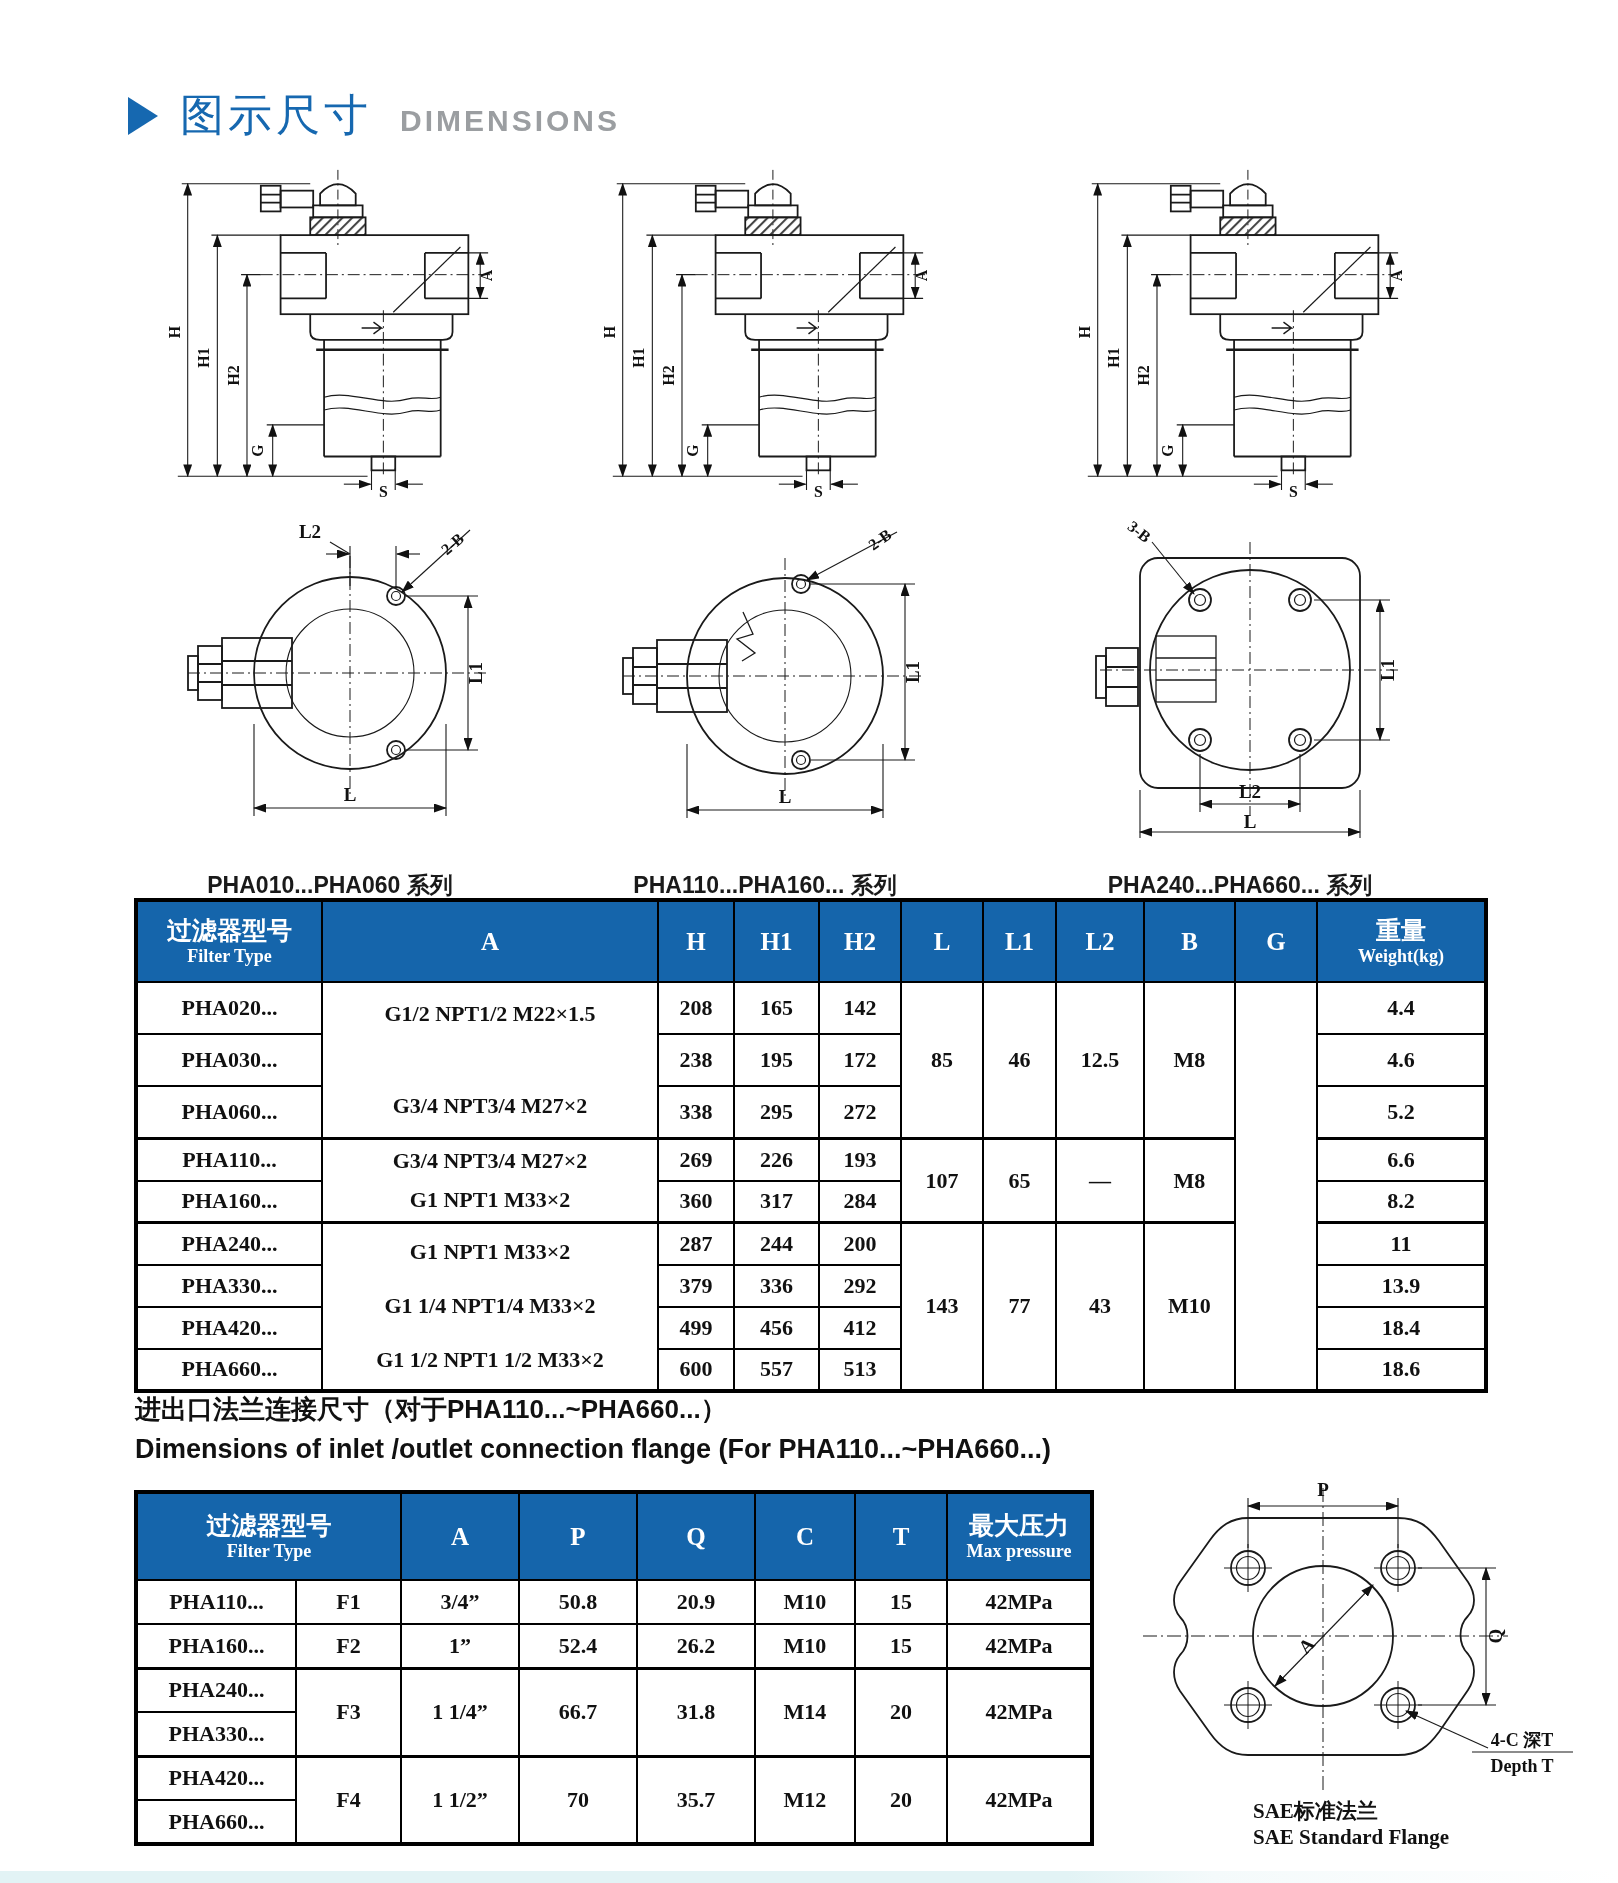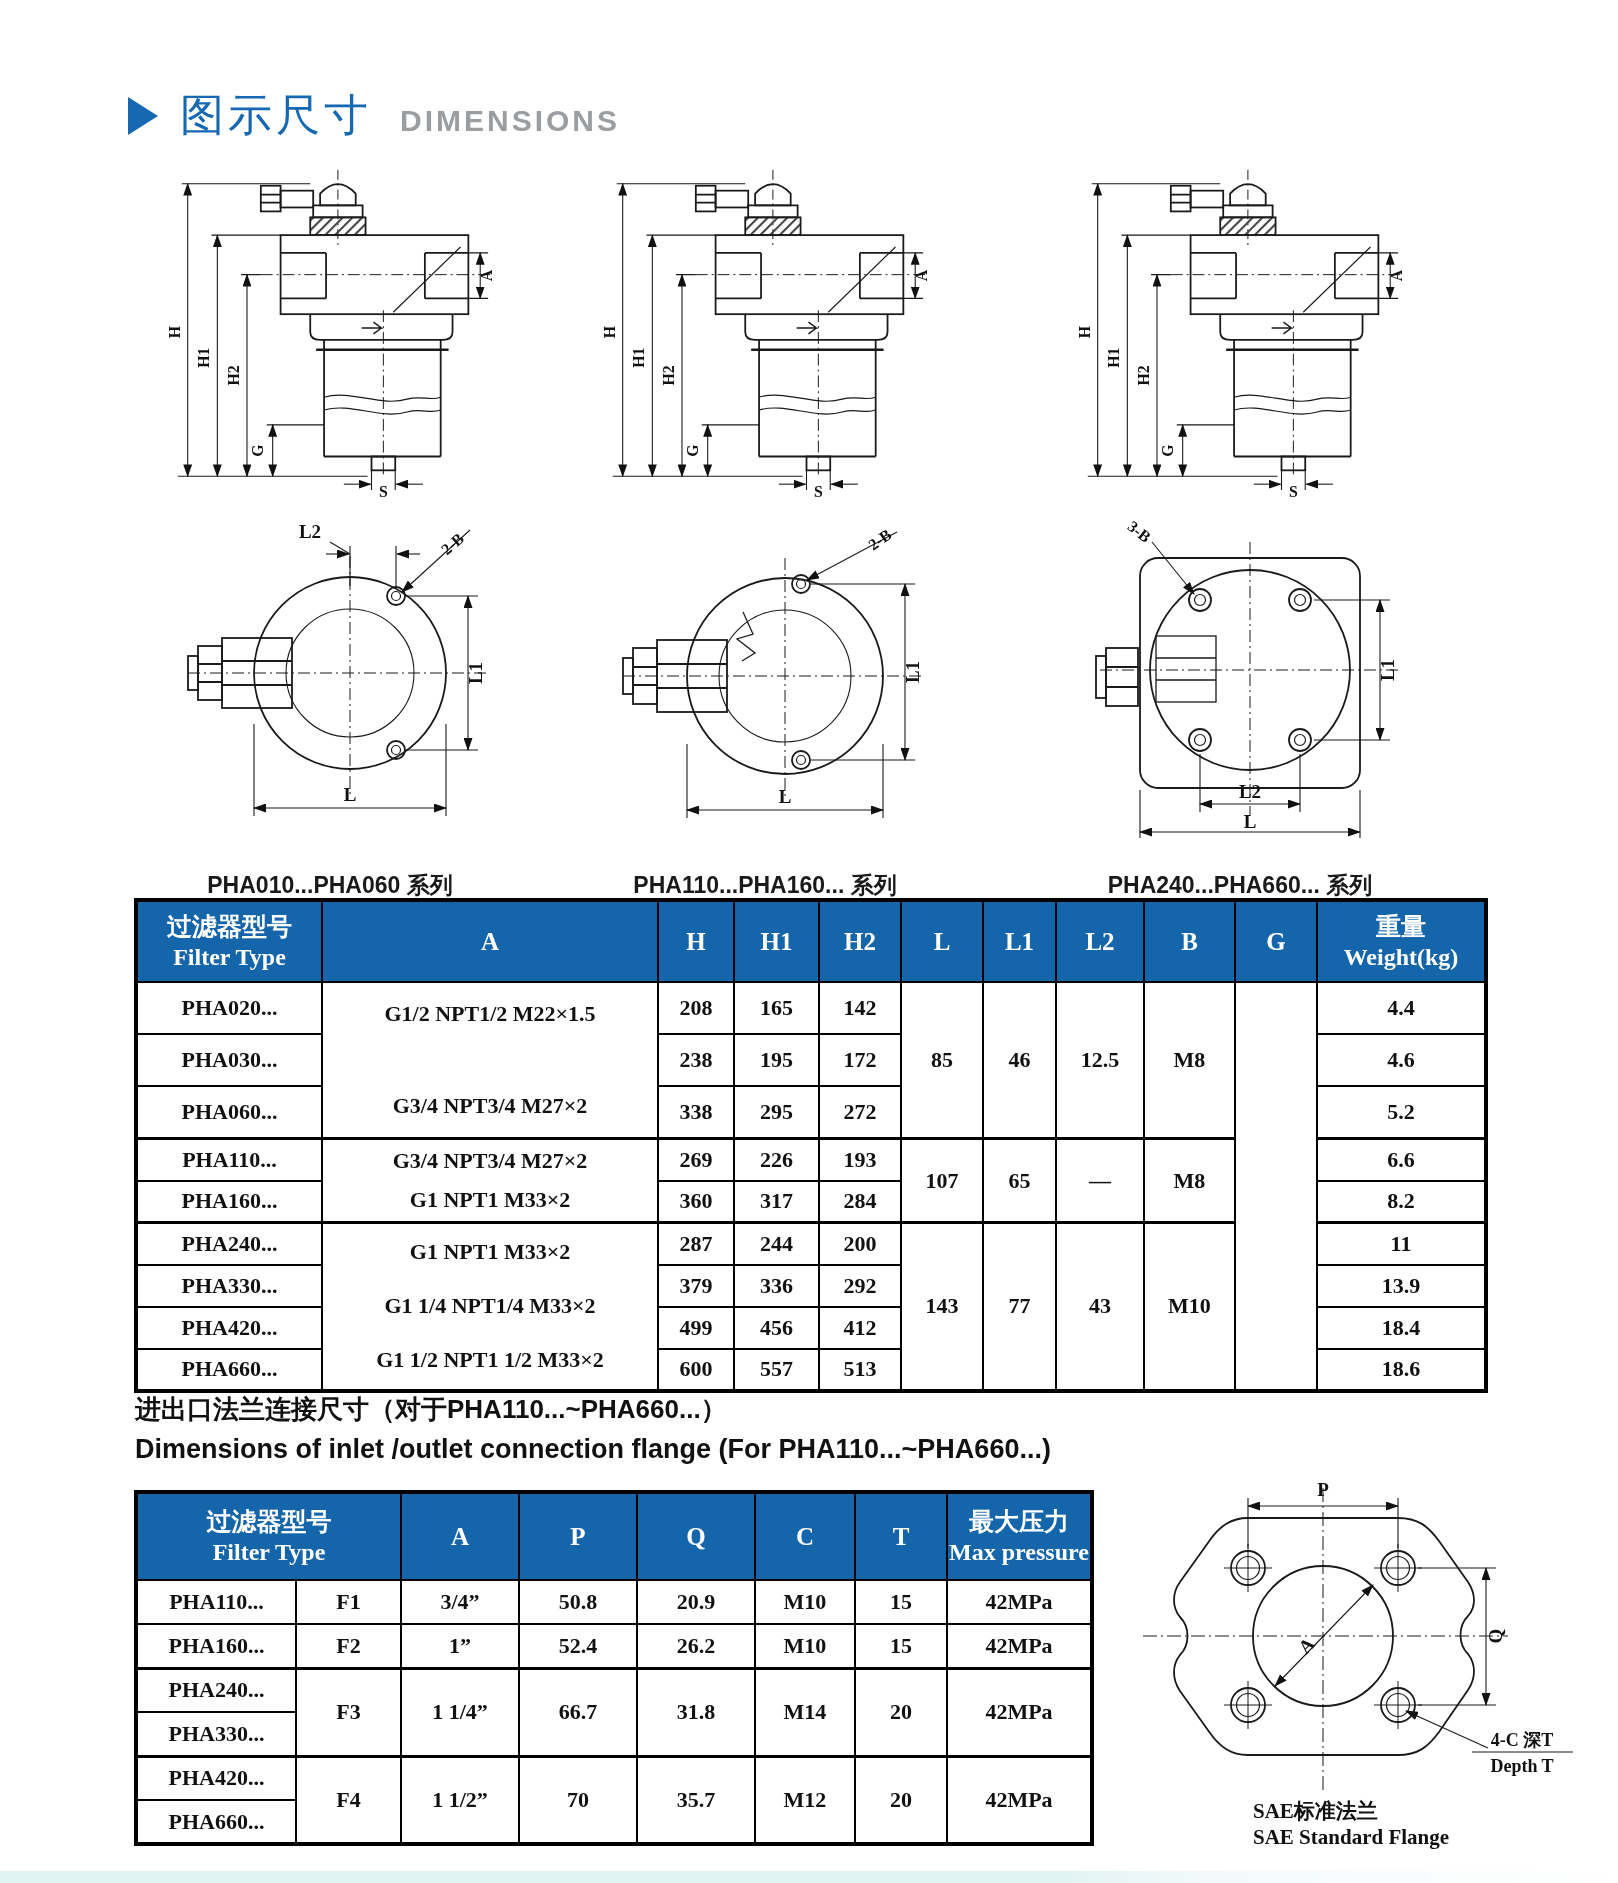--- a/index.html
+++ b/index.html
@@ -26,21 +26,21 @@
   .dl2{font-size:19px;}
 
   
   table{border-collapse:collapse;table-layout:fixed;background:#fff;}
   .t1{position:absolute;left:134px;top:898px;width:1354px;}
   .t2{position:absolute;left:134px;top:1490px;width:956px;}
   table,td,th{border:2px solid #000;}
   .t1{border:4px solid #000;} .t2{border:4px solid #000;}
   th{background:#1565ab;color:#fff;font-weight:bold;padding:0;}
   thead th{border-bottom:1px solid #f9a8d4;}
-  .h-zh{font-size:25px;line-height:1.25;} .h-en{font-size:24px;line-height:1.2;}
+  .h-zh{font-size:25px;line-height:1.25;} .h-en{font-size:18px;line-height:1.2;}
   .h-one{font-size:25px;}
   td{font-weight:bold;font-size:22px;text-align:center;padding:0;}
   .t1 tbody tr{height:42px;}
   .t2 tbody tr{height:44px;}
   .t1 thead tr{height:82px;} .t2 thead tr{height:88px;}
   tr.blk td{border-top:3px solid #000;}
   .stack{display:flex;flex-direction:column;align-items:center;font-size:22px;}
   .st3{height:118px;justify-content:space-between;padding:18px 0;gap:36px;}
   .st2{height:78px;justify-content:space-around;}
   .st4{height:162px;justify-content:space-around;}

